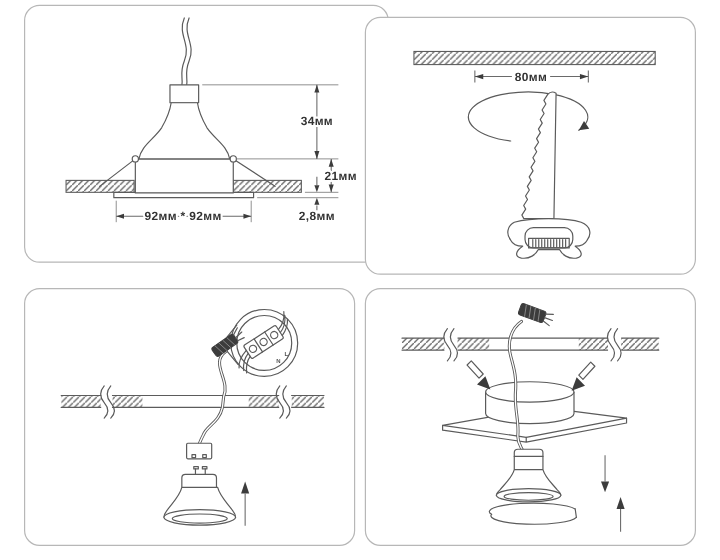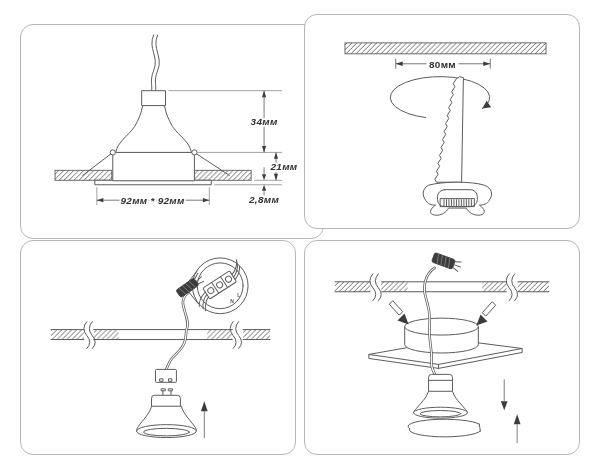--- a/index.html
+++ b/index.html
@@ -1,20 +1,20 @@
 <!DOCTYPE html>
 <html><head>
 <meta charset="utf-8">
 <style>
   html,body{margin:0;padding:0;background:#ffffff;}
   body{width:600px;height:467px;font-family:"Liberation Sans",sans-serif;}
   .sheet{position:relative;width:600px;height:467px;background:#fff;}
   .panel{position:absolute;box-sizing:border-box;border:1px solid #b7b7b7;border-radius:13px;background:#fff;}
   .panel svg{display:block;width:100%;height:100%;}
-  .p1{left:20px;top:24px;width:304px;height:215px;font-style:italic;}
+  .p1{left:20px;top:4px;width:304px;height:215px;}
   .p2{left:304px;top:14px;width:276px;height:215px;}
   .p3{left:20px;top:240px;width:276px;height:215px;}
   .p4{left:304px;top:240px;width:276px;height:215px;}
   .ln{stroke:#5b5b5b;fill:none;stroke-width:1;stroke-linecap:round;stroke-linejoin:round;}
   .lnf{stroke:#5b5b5b;fill:#ffffff;stroke-width:1;stroke-linejoin:round;}
   .thin{stroke:#8a8a8a;fill:none;stroke-width:0.8;}
   .dimln{stroke:#6a6a6a;fill:none;stroke-width:0.9;}
   .arr{fill:#3c3c3c;stroke:none;}
   .darkfill{fill:#3c3c3c;stroke:#3c3c3c;stroke-width:0.8;}
   .dim-text{font-size:10px;font-weight:600;fill:#333;letter-spacing:0.3px;

